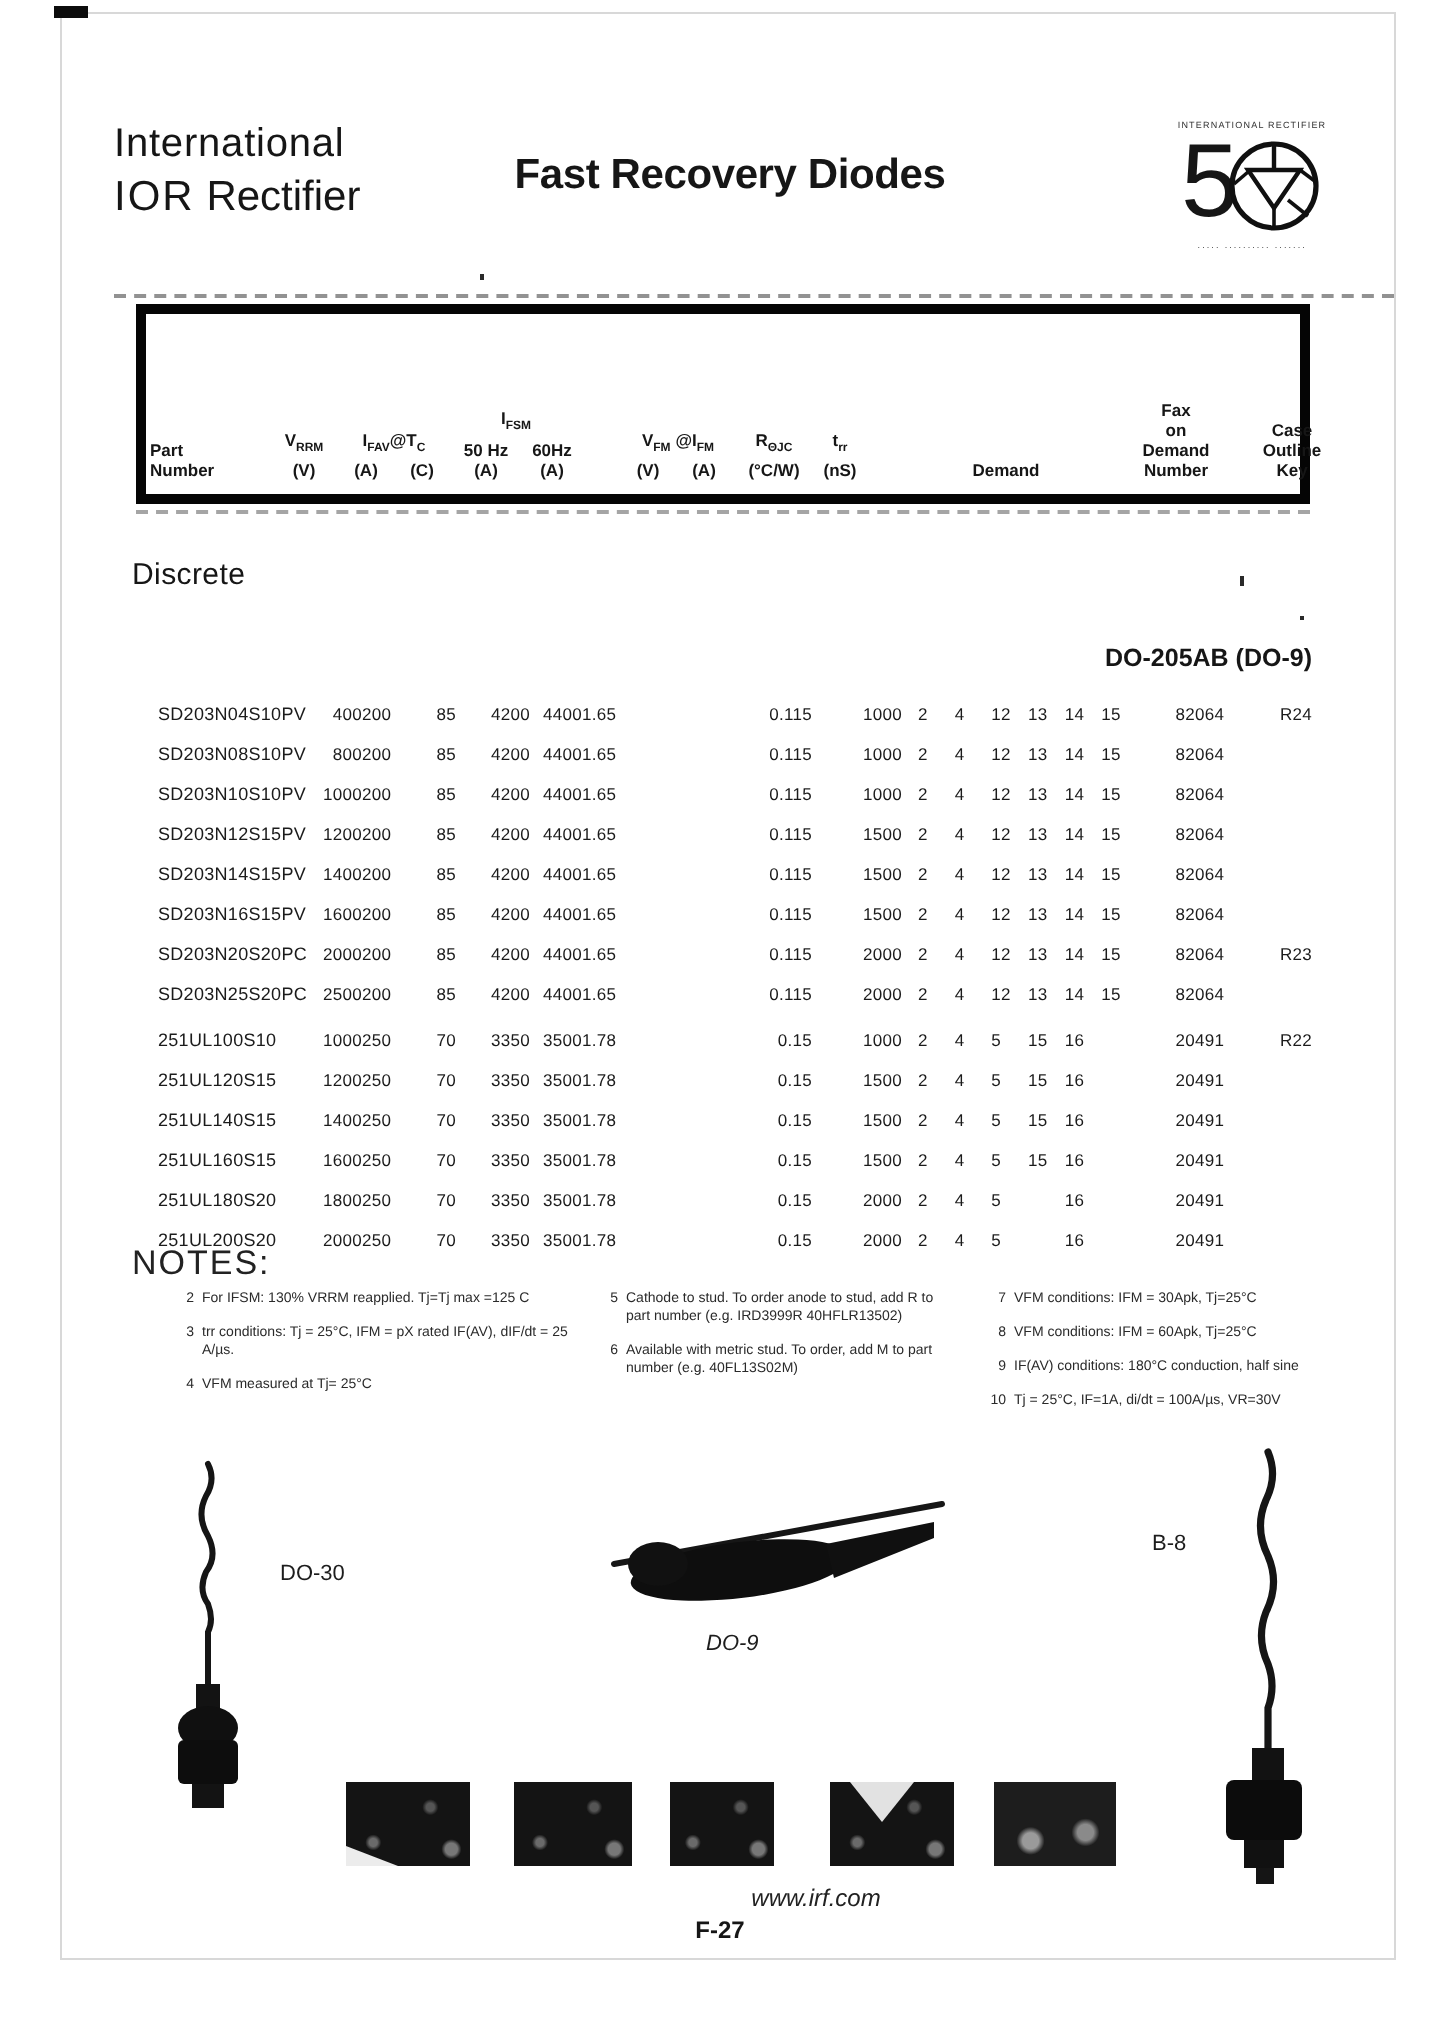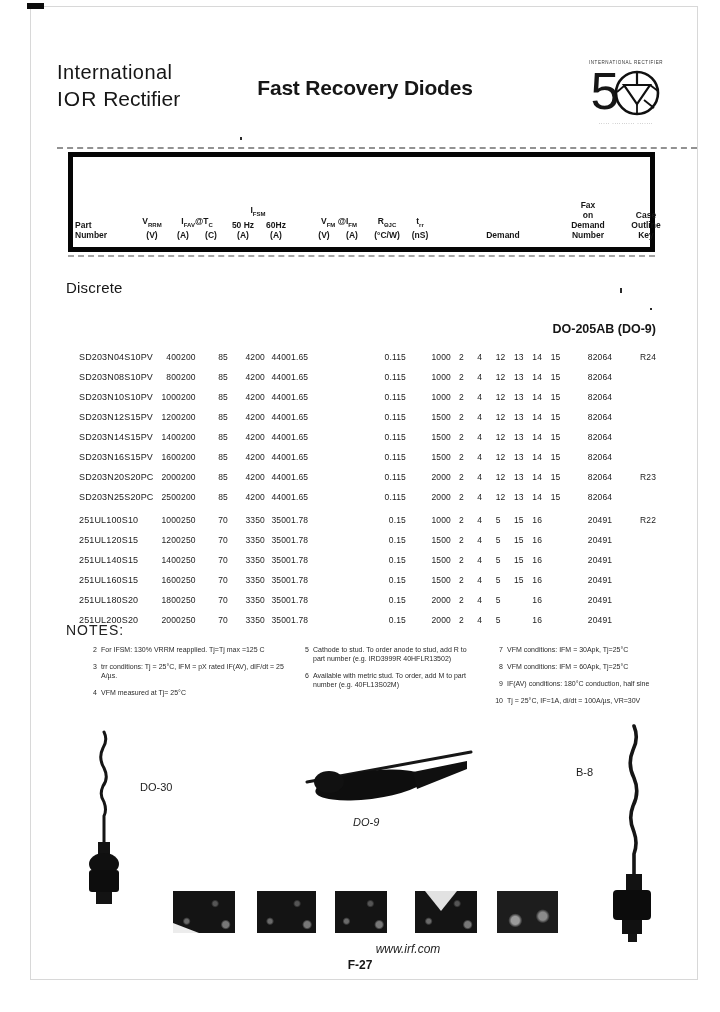--- a/index.html
+++ b/index.html
@@ -48,21 +48,21 @@
   .c-f50{width:37px;text-align:right;}
   .c-f60{width:26px;text-align:right;}
   .c-vfm{width:64px;text-align:left;}
   .c-rjc{width:51px;text-align:right;}
   .c-trr{width:45px;text-align:right;}
   .c-notes{width:118px;display:flex;padding-left:8px;box-sizing:border-box;}
   .note-slot{width:19px;text-align:left;}
   .c-fax{width:62px;text-align:center;}
   .c-key{width:44px;text-align:left;padding-left:9px;box-sizing:border-box;}
   
-  .notes-heading{left:66px;top:622px;font-size:14px;letter-spacing:1px;color:#222;}
+  .notes-heading{left:66px;top:622px;font-size:17px;letter-spacing:1px;color:#222;}
   .notes-col{position:absolute;top:645px;font-size:7px;line-height:9px;color:#2a2a2a;}
   .note-item{display:flex;margin-bottom:8px;}
   .note-num{flex:none;width:11px;text-align:right;margin-right:4px;}
   .note-text{display:block;}
   
   .pkg-label{font-size:11px;color:#1d1d1d;}
   .photo{position:absolute;top:891px;height:42px;background:
       radial-gradient(circle at 22% 72%, #6a6a6a 2px, transparent 4px),
       radial-gradient(circle at 68% 30%, #555 2px, transparent 4px),
       radial-gradient(circle at 85% 80%, #777 3px, transparent 5px),

